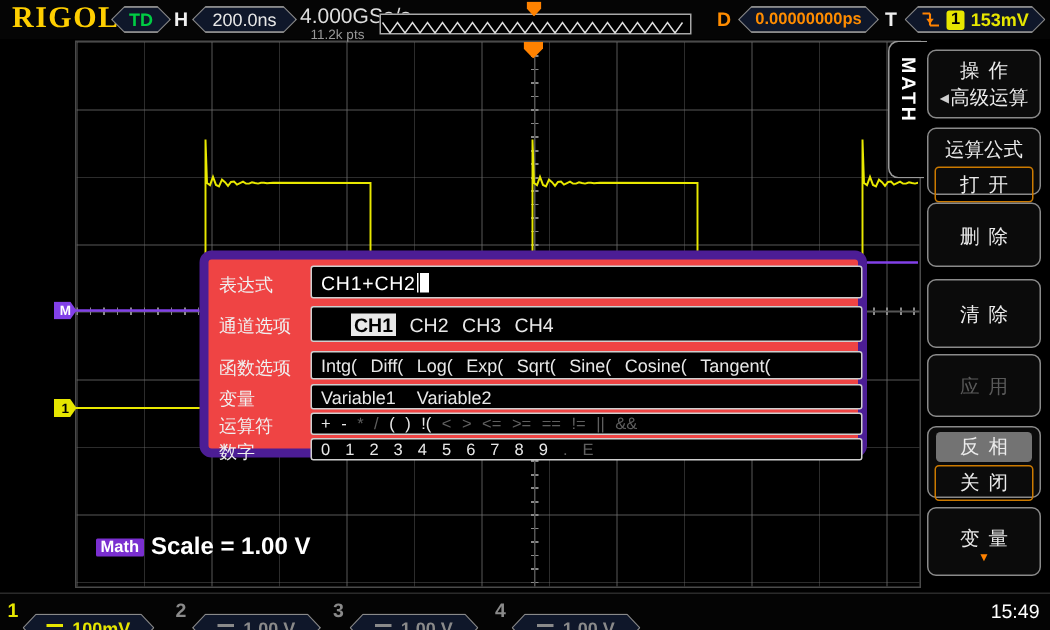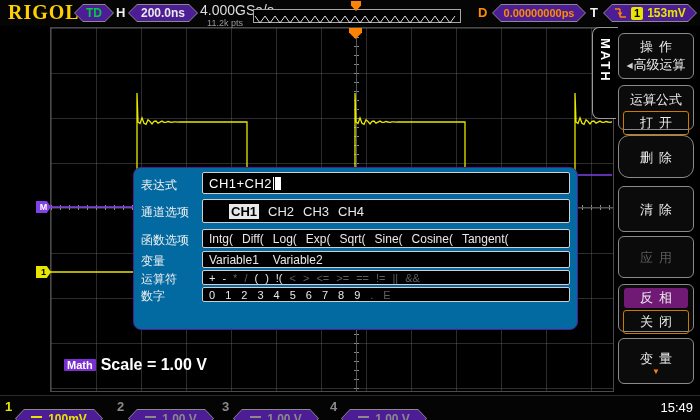--- a/index.html
+++ b/index.html
@@ -5,27 +5,27 @@
   html,body{margin:0;padding:0;background:#000;}
   .screen{position:relative;width:700px;height:420px;background:#000;overflow:hidden;
     font-family:"Liberation Sans",sans-serif;color:#e8e8e8;}
   
   .topbar{position:absolute;left:0;top:0;width:700px;height:26px;background:#050505;z-index:8;}
   .logo{position:absolute;left:8px;top:1px;font-family:"Liberation Serif",serif;font-weight:bold;
     font-size:20px;color:#ffcf00;letter-spacing:1px;}
   .hex{position:absolute;height:18px;}
   .hex .hx-o{position:absolute;inset:0;background:#8a8a8a;
     clip-path:polygon(9px 0,calc(100% - 9px) 0,100% 50%,calc(100% - 9px) 100%,9px 100%,0 50%);}
-  .hex .hx-i{position:absolute;inset:1px;background:#4c1d95;display:flex;align-items:center;justify-content:center;gap:4px;
+  .hex .hx-i{position:absolute;inset:1px;background:#0f172a;display:flex;align-items:center;justify-content:center;gap:4px;
     clip-path:polygon(8px 0,calc(100% - 8px) 0,100% 50%,calc(100% - 8px) 100%,8px 100%,0 50%);}
   .td-badge{left:74px;top:4px;width:40px;}
   .td-badge .hx-i{color:#00cc44;font-weight:bold;font-size:12px;}
   .hlab{position:absolute;left:116px;top:5px;font-weight:bold;font-size:13px;color:#f0f0f0;}
   .tb-badge{left:128px;top:4px;width:70px;}
-  .tb-badge .hx-i{font-size:12px;color:#e8e8e8;font-weight:bold;}
+  .tb-badge .hx-i{font-size:12px;color:#e8e8e8;font-weight:normal;}
   .rates{position:absolute;left:200px;top:2px;width:50px;text-align:center;line-height:1.15;}
   .rates .r1{font-size:14px;color:#ddd;}
   .rates .r2{font-size:9px;color:#999;}
   .membar{position:absolute;left:253px;top:9px;width:206px;height:12px;border:1px solid #a8a8a8;background:#000;}
   .mem-marker{position:absolute;left:351px;top:1px;width:10px;height:10px;background:#ff8200;
     clip-path:polygon(0 0,100% 0,100% 45%,50% 100%,0 45%);z-index:9;}
   .dlab{position:absolute;left:478px;top:5px;font-weight:bold;font-size:13px;color:#ff8c00;}
   .delay-badge{left:492px;top:4px;width:94px;}
   .delay-badge .hx-i{font-size:11px;color:#ff8c00;font-weight:bold;}
   .tlab{position:absolute;left:590px;top:5px;font-weight:bold;font-size:13px;color:#f0f0f0;}
@@ -51,22 +51,22 @@
   .htab{position:absolute;left:0;top:28px;width:46px;height:104px;background:#3f3f3f;z-index:4;
     clip-path:polygon(0 0,100% 10%,100% 55%,38% 100%,0 100%);}
   .htab span{position:absolute;left:8px;top:7px;font-size:15px;font-weight:bold;color:#fff;
     width:16px;word-break:break-all;line-height:1.55;display:block;}
   .gmark{position:absolute;left:36px;width:15px;height:12px;z-index:4;font-size:9px;font-weight:bold;
     display:flex;align-items:center;justify-content:center;
     clip-path:polygon(0 0,72% 0,100% 50%,72% 100%,0 100%);}
   .m-math{top:201px;background:#8240e8;color:#fff;}
   .m-ch1{top:266px;background:#e6e600;color:#000;}
   
-  .dialog{position:absolute;left:133px;top:167px;width:445px;height:163px;background:#0369a1;
-    border:1px solid #4c1d95;border-radius:8px;z-index:5;box-sizing:border-box;}
+  .dialog{position:absolute;left:133px;top:167px;width:445px;height:138px;background:#ef4444;
+    border:6px solid #4c1d95;border-radius:8px;z-index:5;box-sizing:border-box;}
   .drow{position:absolute;left:0;width:100%;}
   .drow .dlabel{position:absolute;left:7px;font-size:12px;color:#f0f0f0;}
   .dbox{position:absolute;left:68px;width:368px;border:1px solid #cfcfcf;border-radius:2px;background:#000;
     box-sizing:border-box;display:flex;align-items:center;padding:0 6px;overflow:hidden;}
   .expr{font-size:13px;color:#fff;letter-spacing:.5px;}
   .cur-line{display:inline-block;width:1px;height:13px;background:#fff;margin-left:1px;vertical-align:-2px;}
   .cur-block{display:inline-block;width:6px;height:13px;background:#fff;margin-left:1px;vertical-align:-2px;}
   .optset{display:flex;gap:9px;font-size:12px;color:#e8e8e8;white-space:nowrap;}
   .optset .sel{background:#e8e8e8;color:#000;padding:0 2px;font-weight:bold;}
   .optset .dim{color:#5f5f5f;}
@@ -78,21 +78,21 @@
     font-size:13px;color:#fff;letter-spacing:2px;}
   .panel{position:absolute;left:616px;top:28px;width:82px;height:362px;background:#000;z-index:6;}
   .sbtn{position:absolute;left:2px;width:76px;border:1px solid #8a8a8a;border-radius:6px;background:#0b0b0b;
     box-sizing:border-box;text-align:center;color:#ececec;}
   .sbtn .l1{font-size:13px;letter-spacing:6px;text-indent:6px;display:block;}
   .sbtn .l1.nosp{letter-spacing:0;text-indent:0;}
   .sbtn .val{font-size:13px;display:block;}
   .arrow-l{color:#cfcfcf;font-size:8px;margin-right:1px;vertical-align:1px;}
   .obox{display:block;margin:2px auto 0;width:64px;border:1px solid #cc7a00;border-radius:3px;
     font-size:13px;letter-spacing:6px;text-indent:6px;padding:2px 0;}
-  .fanxiang{display:block;margin:0 auto;width:64px;background:#701a75;border-radius:3px;
+  .fanxiang{display:block;margin:0 auto;width:64px;background:#737373;border-radius:3px;
     font-size:13px;letter-spacing:6px;text-indent:6px;padding:1px 0;}
   .disabled{color:#5a5a5a;}
   .dd{color:#ff8200;font-size:8px;display:block;line-height:8px;}
   
   .bottombar{position:absolute;left:0;top:395px;width:700px;height:25px;background:#040404;z-index:8;
     border-top:1px solid #2a2a2a;}
   .chnum{position:absolute;top:3px;font-weight:bold;font-size:13px;}
   .chhex{top:13px;height:19px;}
   .chhex .hx-i{gap:6px;}
   .chval{font-size:12px;font-weight:bold;}
@@ -271,21 +271,21 @@
   </div>
   <div class="panel">
     <div class="sbtn" style="top:5px;height:46px;padding-top:4px;">
       <span class="l1">操作</span>
       <span class="val"><span class="arrow-l">◀</span><span>高级运算</span></span>
     </div>
     <div class="sbtn" style="top:57px;height:45px;padding-top:5px;">
       <span class="l1 nosp">运算公式</span>
       <span class="obox">打开</span>
     </div>
-    <div class="sbtn" style="top:107px;height:43px;line-height:43px;border-radius:11px;">
+    <div class="sbtn" style="top:107px;height:43px;line-height:43px;">
       <span class="l1" style="line-height:43px;">删除</span>
     </div>
     <div class="sbtn" style="top:158px;height:46px;line-height:46px;">
       <span class="l1" style="line-height:46px;">清除</span>
     </div>
     <div class="sbtn" style="top:208px;height:42px;line-height:42px;">
       <span class="l1 disabled" style="line-height:42px;">应用</span>
     </div>
     <div class="sbtn" style="top:256px;height:48px;padding-top:3px;">
       <span class="fanxiang">反相</span>

